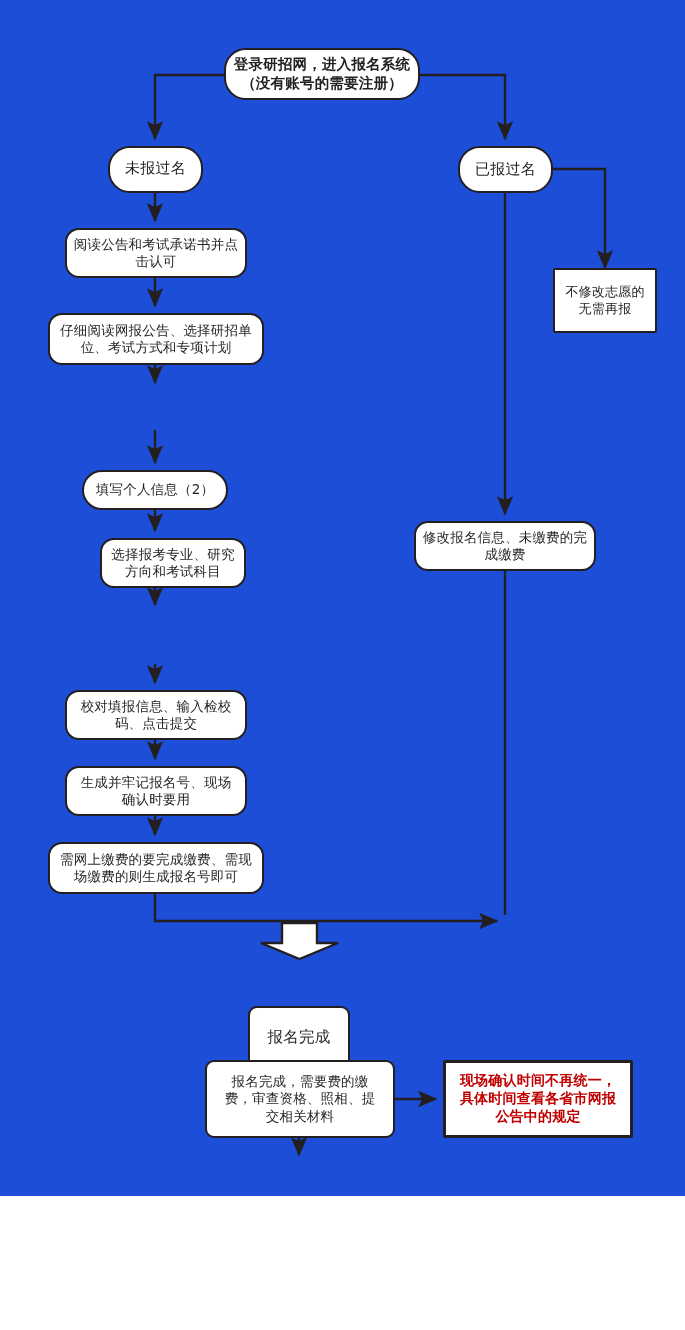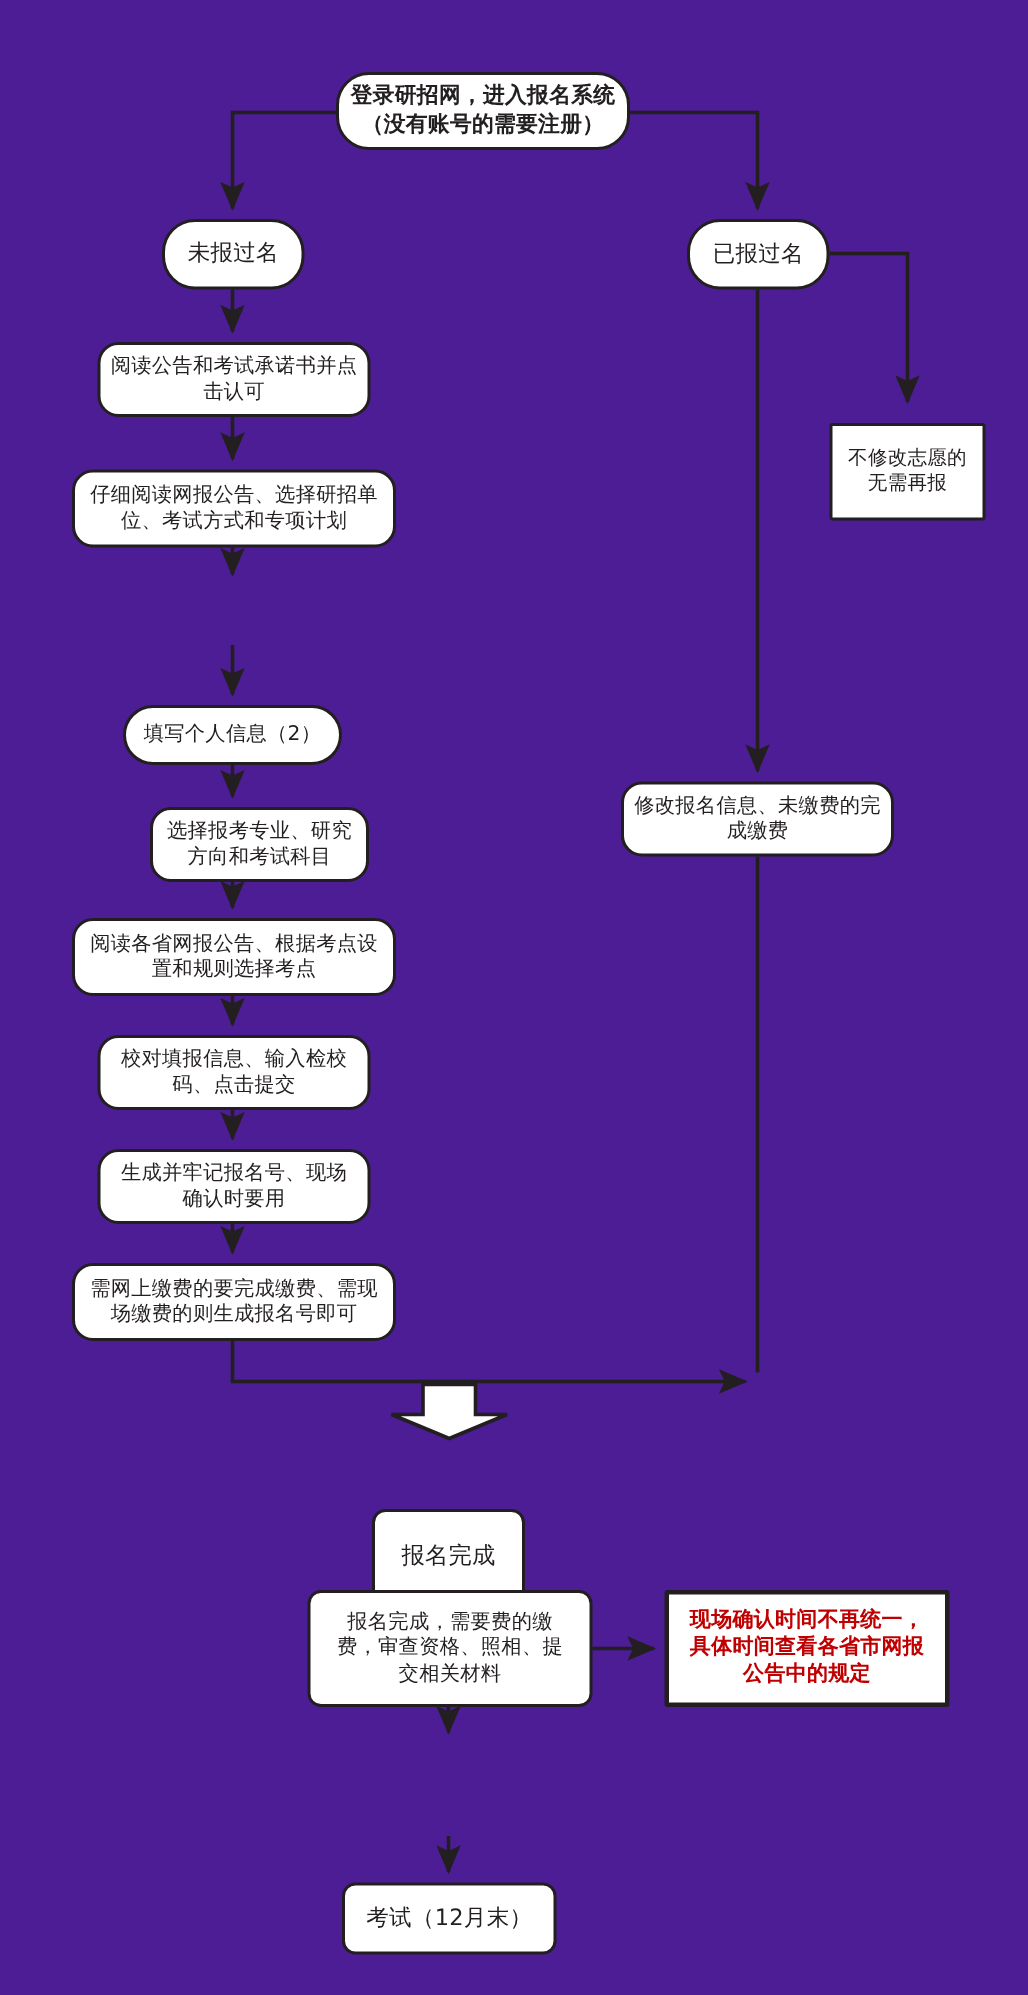--- a/index.html
+++ b/index.html
@@ -3,22 +3,22 @@
 <meta charset="utf-8">
 <style>
   html, body {
     margin: 0;
     padding: 0;
     background: #ffffff;
   }
   #canvas {
     position: relative;
     width: 685px;
-    height: 1330px;
-    background: #4c1d95;
+    height: 1196px;
+    background: #1d4ed8;
     font-family: "DejaVu Sans", "Liberation Sans", sans-serif;
     overflow: hidden;
   }
   #edges {
     position: absolute;
     left: 0;
     top: 0;
     width: 685px;
     height: 1330px;
     pointer-events: none;
@@ -105,21 +105,21 @@
   </div>
 
   <div class="node pill n-branch" style="left:108px; top:146px; width:95px; height:47px;font-family:Liberation Mono, monospace;">
     <span class="txt">未报过名</span>
   </div>
 
   <div class="node pill n-branch" style="left:458px; top:146px; width:95px; height:47px;">
     <span class="txt">已报过名</span>
   </div>
 
-  <div class="node rect n-plain" style="left:553px; top:282px; width:104px; height:65px;">
+  <div class="node rect n-plain" style="left:553px; top:268px; width:104px; height:65px;">
     <span class="txt">不修改志愿的
 无需再报</span>
   </div>
 
   <div class="node rounded n-step" style="left:65px; top:228px; width:182px; height:50px;">
     <span class="txt">阅读公告和考试承诺书并点
 击认可</span>
   </div>
 
   <div class="node rounded n-step" style="left:48px; top:313px; width:216px; height:52px;">
@@ -130,24 +130,20 @@
 
   <div class="node pill n-step" style="left:82px; top:470px; width:146px; height:40px;">
     <span class="txt">填写个人信息（2）</span>
   </div>
 
   <div class="node rounded n-step" style="left:82px; top:538px; width:146px; height:50px;margin-left:18px;">
     <span class="txt">选择报考专业、研究
 方向和考试科目</span>
   </div>
 
-  <div class="node rounded n-step" style="left:48px; top:612px; width:216px; height:52px;">
-    <span class="txt">阅读各省网报公告、根据考点设
-置和规则选择考点</span>
-  </div>
 
   <div class="node rounded n-step" style="left:65px; top:690px; width:182px; height:50px;">
     <span class="txt">校对填报信息、输入检校
 码、点击提交</span>
   </div>
 
   <div class="node rounded n-step" style="left:65px; top:766px; width:182px; height:50px;">
     <span class="txt">生成并牢记报名号、现场
 确认时要用</span>
   </div>

